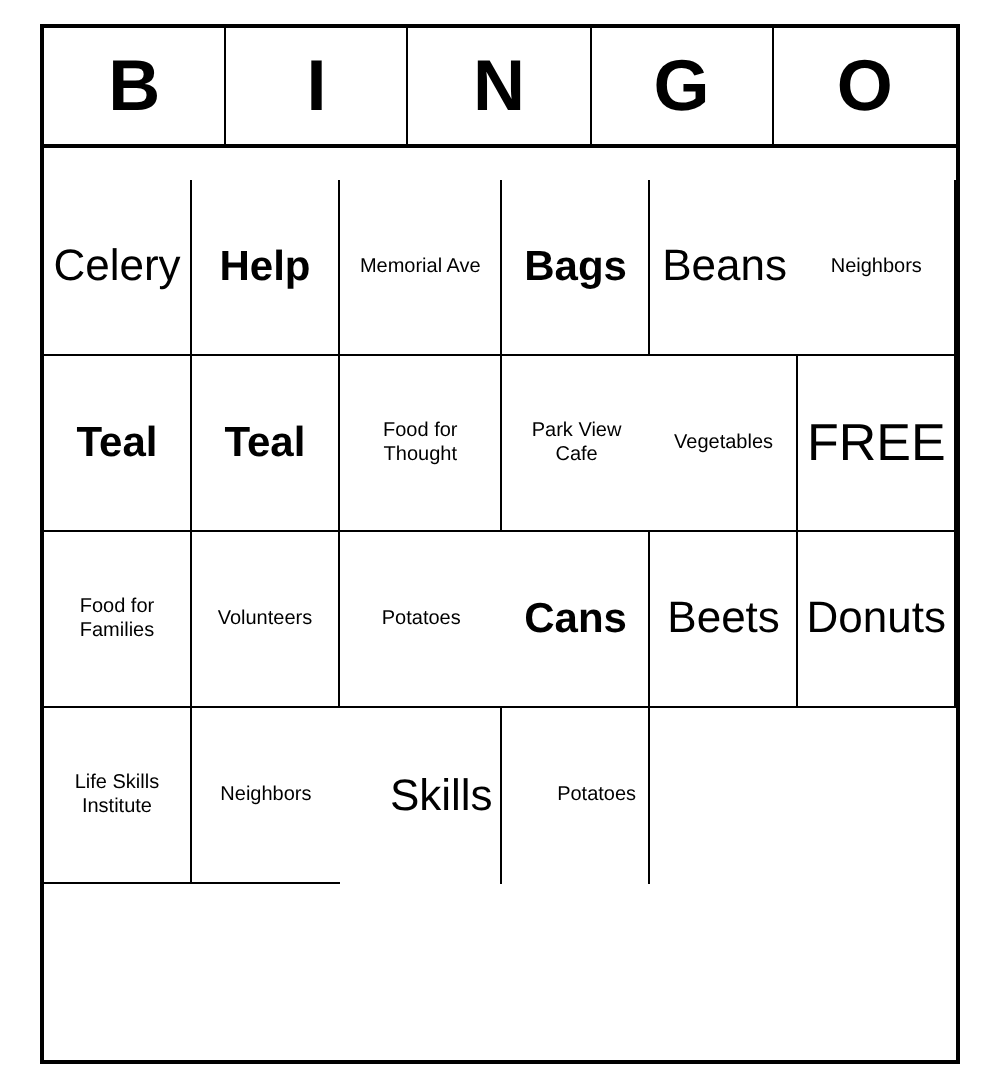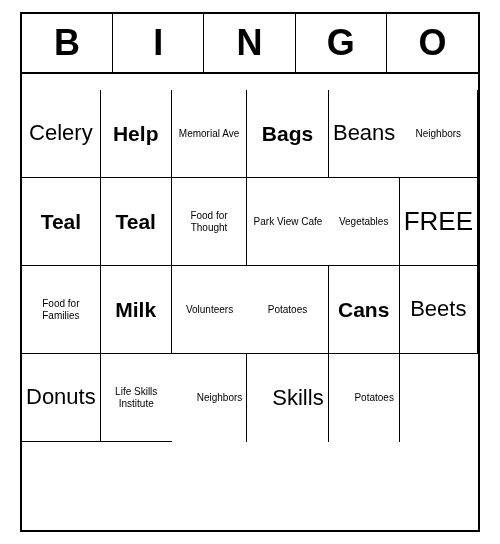--- a/index.html
+++ b/index.html
@@ -103,21 +103,20 @@
       <div class="bingo-cell xl-text">Bags</div>
       <div class="bingo-cell large-text">Beans</div>
       <div class="bingo-cell">Neighbors</div>
       <div class="bingo-cell xl-text">Teal</div>
       <div class="bingo-cell xl-text">Teal</div>
       <div class="bingo-cell">Food for Thought</div>
       <div class="bingo-cell">Park View Cafe</div>
       <div class="bingo-cell">Vegetables</div>
       <div class="bingo-cell free">FREE</div>
       <div class="bingo-cell">Food for Families</div>
-      <div class="bingo-cell xl-text">Milk</div>
       <div class="bingo-cell">Volunteers</div>
       <div class="bingo-cell">Potatoes</div>
       <div class="bingo-cell xl-text">Cans</div>
       <div class="bingo-cell large-text">Beets</div>
       <div class="bingo-cell large-text">Donuts</div>
       <div class="bingo-cell">Life Skills Institute</div>
       <div class="bingo-cell">Neighbors</div>
       <div class="bingo-cell large-text">Skills</div>
       <div class="bingo-cell">Potatoes</div>
     </div>

